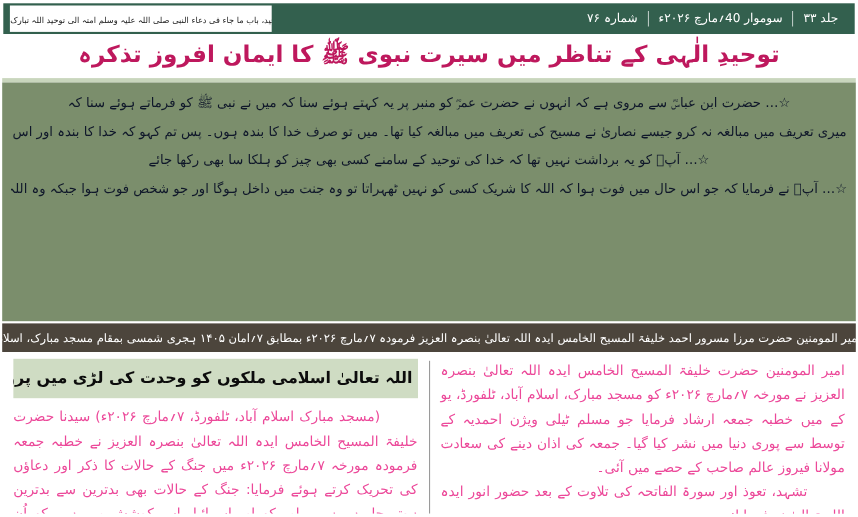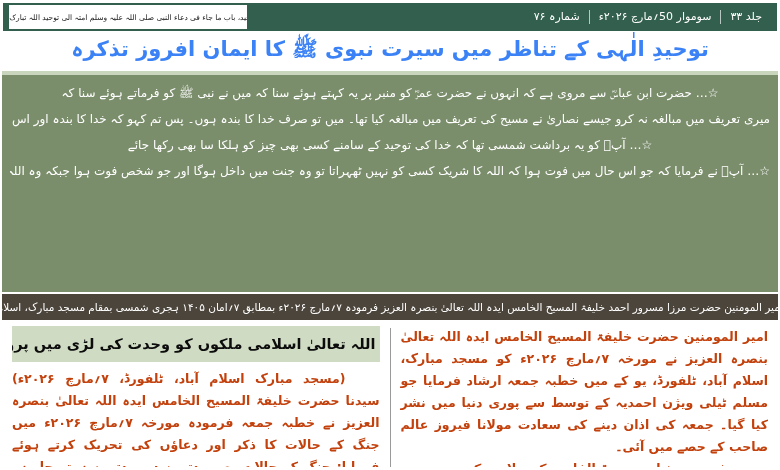--- a/index.html
+++ b/index.html
@@ -32,33 +32,33 @@
     display:flex;
     align-items:center;
     justify-content:center;
     overflow:hidden;
     flex:0 0 auto;
   }
   .citation-box span { font-size:7.5px; color:#222; white-space:nowrap; }
 
   
   .title-band { height:40px; display:flex; align-items:center; justify-content:center; background:#fff; }
-  .title-band h1 { font-size:21px; font-weight:bold; color:#3b82f6; letter-spacing:0; }
+  .title-band h1 { font-size:21px; font-weight:bold; color:#be185d; letter-spacing:0; }
   .light-rule { height:4px; background:#c9d6bd; margin:0 2px; }
 
   
   .summary-box {
     margin:0 2px;
     background:#7b8e6c;
     padding:5px 8px 4px 8px;
     height:217px;
     overflow:hidden;
   }
   .summary-line {
-    color:#ffffff;
+    color:#0f172a;
     font-size:12px;
     line-height:26px;
     text-align:center;
     white-space:nowrap;
     overflow:hidden;
   }
 
   
   .kb-bar {
     margin:2px 2px 0 2px;
@@ -82,22 +82,21 @@
   }
   .col { width:50%; overflow:hidden; }
   .col-right { padding-left:10px; }
   .col-left  { padding-right:10px; }
   .vline { width:1px; background:#9a9a9a; margin-top:2px; }
 
   .body-text {
     font-size:12.5px;
     line-height:22px;
     text-align:justify;
-    color:#c2410c;
-    font-weight:bold;
+    color:#ec4899;
   }
   .indent { text-indent:34px; }
   .article-heading-box {
     background:#cfdcc3;
     text-align:center;
     font-size:14.5px;
     font-weight:bold;
     color:#0c0c0c;
     line-height:20px;
     padding:8px 4px;
@@ -107,37 +106,37 @@
   }
 </style>
 </head>
 <body>
 
 <div class="page">
 
   <header class="topbar">
     <div class="dateline">
       <span class="seg vol">جلد ۳۳</span>
-      <span class="seg">سوموار 50؍مارچ ۲۰۲۶ء</span>
+      <span class="seg">سوموار 40؍مارچ ۲۰۲۶ء</span>
       <span class="seg">شمارہ ۷۶</span>
     </div>
     <div class="citation-box">
       <span>(صحیح بخاری: کتاب التوحید، باب ما جاء فی دعاء النبی صلی اللہ علیہ وسلم امتہ الی توحید اللہ تبارک وتعالیٰ حدیث نمبر ۷۳۷۲)</span>
     </div>
   </header>
 
   <div class="title-band">
     <h1>توحیدِ الٰہی کے تناظر میں سیرت نبوی ﷺ کا ایمان افروز تذکرہ</h1>
   </div>
   <div class="light-rule"></div>
 
   <section class="summary-box">
     <div class="summary-line">☆… حضرت ابن عباسؓ سے مروی ہے کہ انہوں نے حضرت عمرؓ کو منبر پر یہ کہتے ہوئے سنا کہ میں نے نبی ﷺ کو فرماتے ہوئے سنا کہ</div>
     <div class="summary-line">میری تعریف میں مبالغہ نہ کرو جیسے نصاریٰ نے مسیح کی تعریف میں مبالغہ کیا تھا۔ میں تو صرف خدا کا بندہ ہوں۔ پس تم کہو کہ خدا کا بندہ اور اس کا رسول</div>
-    <div class="summary-line">☆… آپؐ کو یہ برداشت شمسی تھا کہ خدا کی توحید کے سامنے کسی بھی چیز کو ہلکا سا بھی رکھا جائے</div>
+    <div class="summary-line">☆… آپؐ کو یہ برداشت نہیں تھا کہ خدا کی توحید کے سامنے کسی بھی چیز کو ہلکا سا بھی رکھا جائے</div>
     <div class="summary-line">☆… آپؐ نے فرمایا کہ جو اس حال میں فوت ہوا کہ اللہ کا شریک کسی کو نہیں ٹھہراتا تو وہ جنت میں داخل ہوگا اور جو شخص فوت ہوا جبکہ وہ اللہ کا شریک بناتا تھا وہ آگ میں داخل ہوگا</div>
   </section>
 
   <div class="kb-bar">
     <span>خلاصہ خطبہ جمعہ سیّدنا امیر المومنین حضرت مرزا مسرور احمد خلیفۃ المسیح الخامس ایدہ اللہ تعالیٰ بنصرہ العزیز فرمودہ ۷؍مارچ ۲۰۲۶ء بمطابق ۷؍امان ۱۴۰۵ ہجری شمسی بمقام مسجد مبارک، اسلام آباد، ٹلفورڈ (سرے)، یو کے</span>
   </div>
 
   <main class="columns">
 
     <section class="col col-right">

